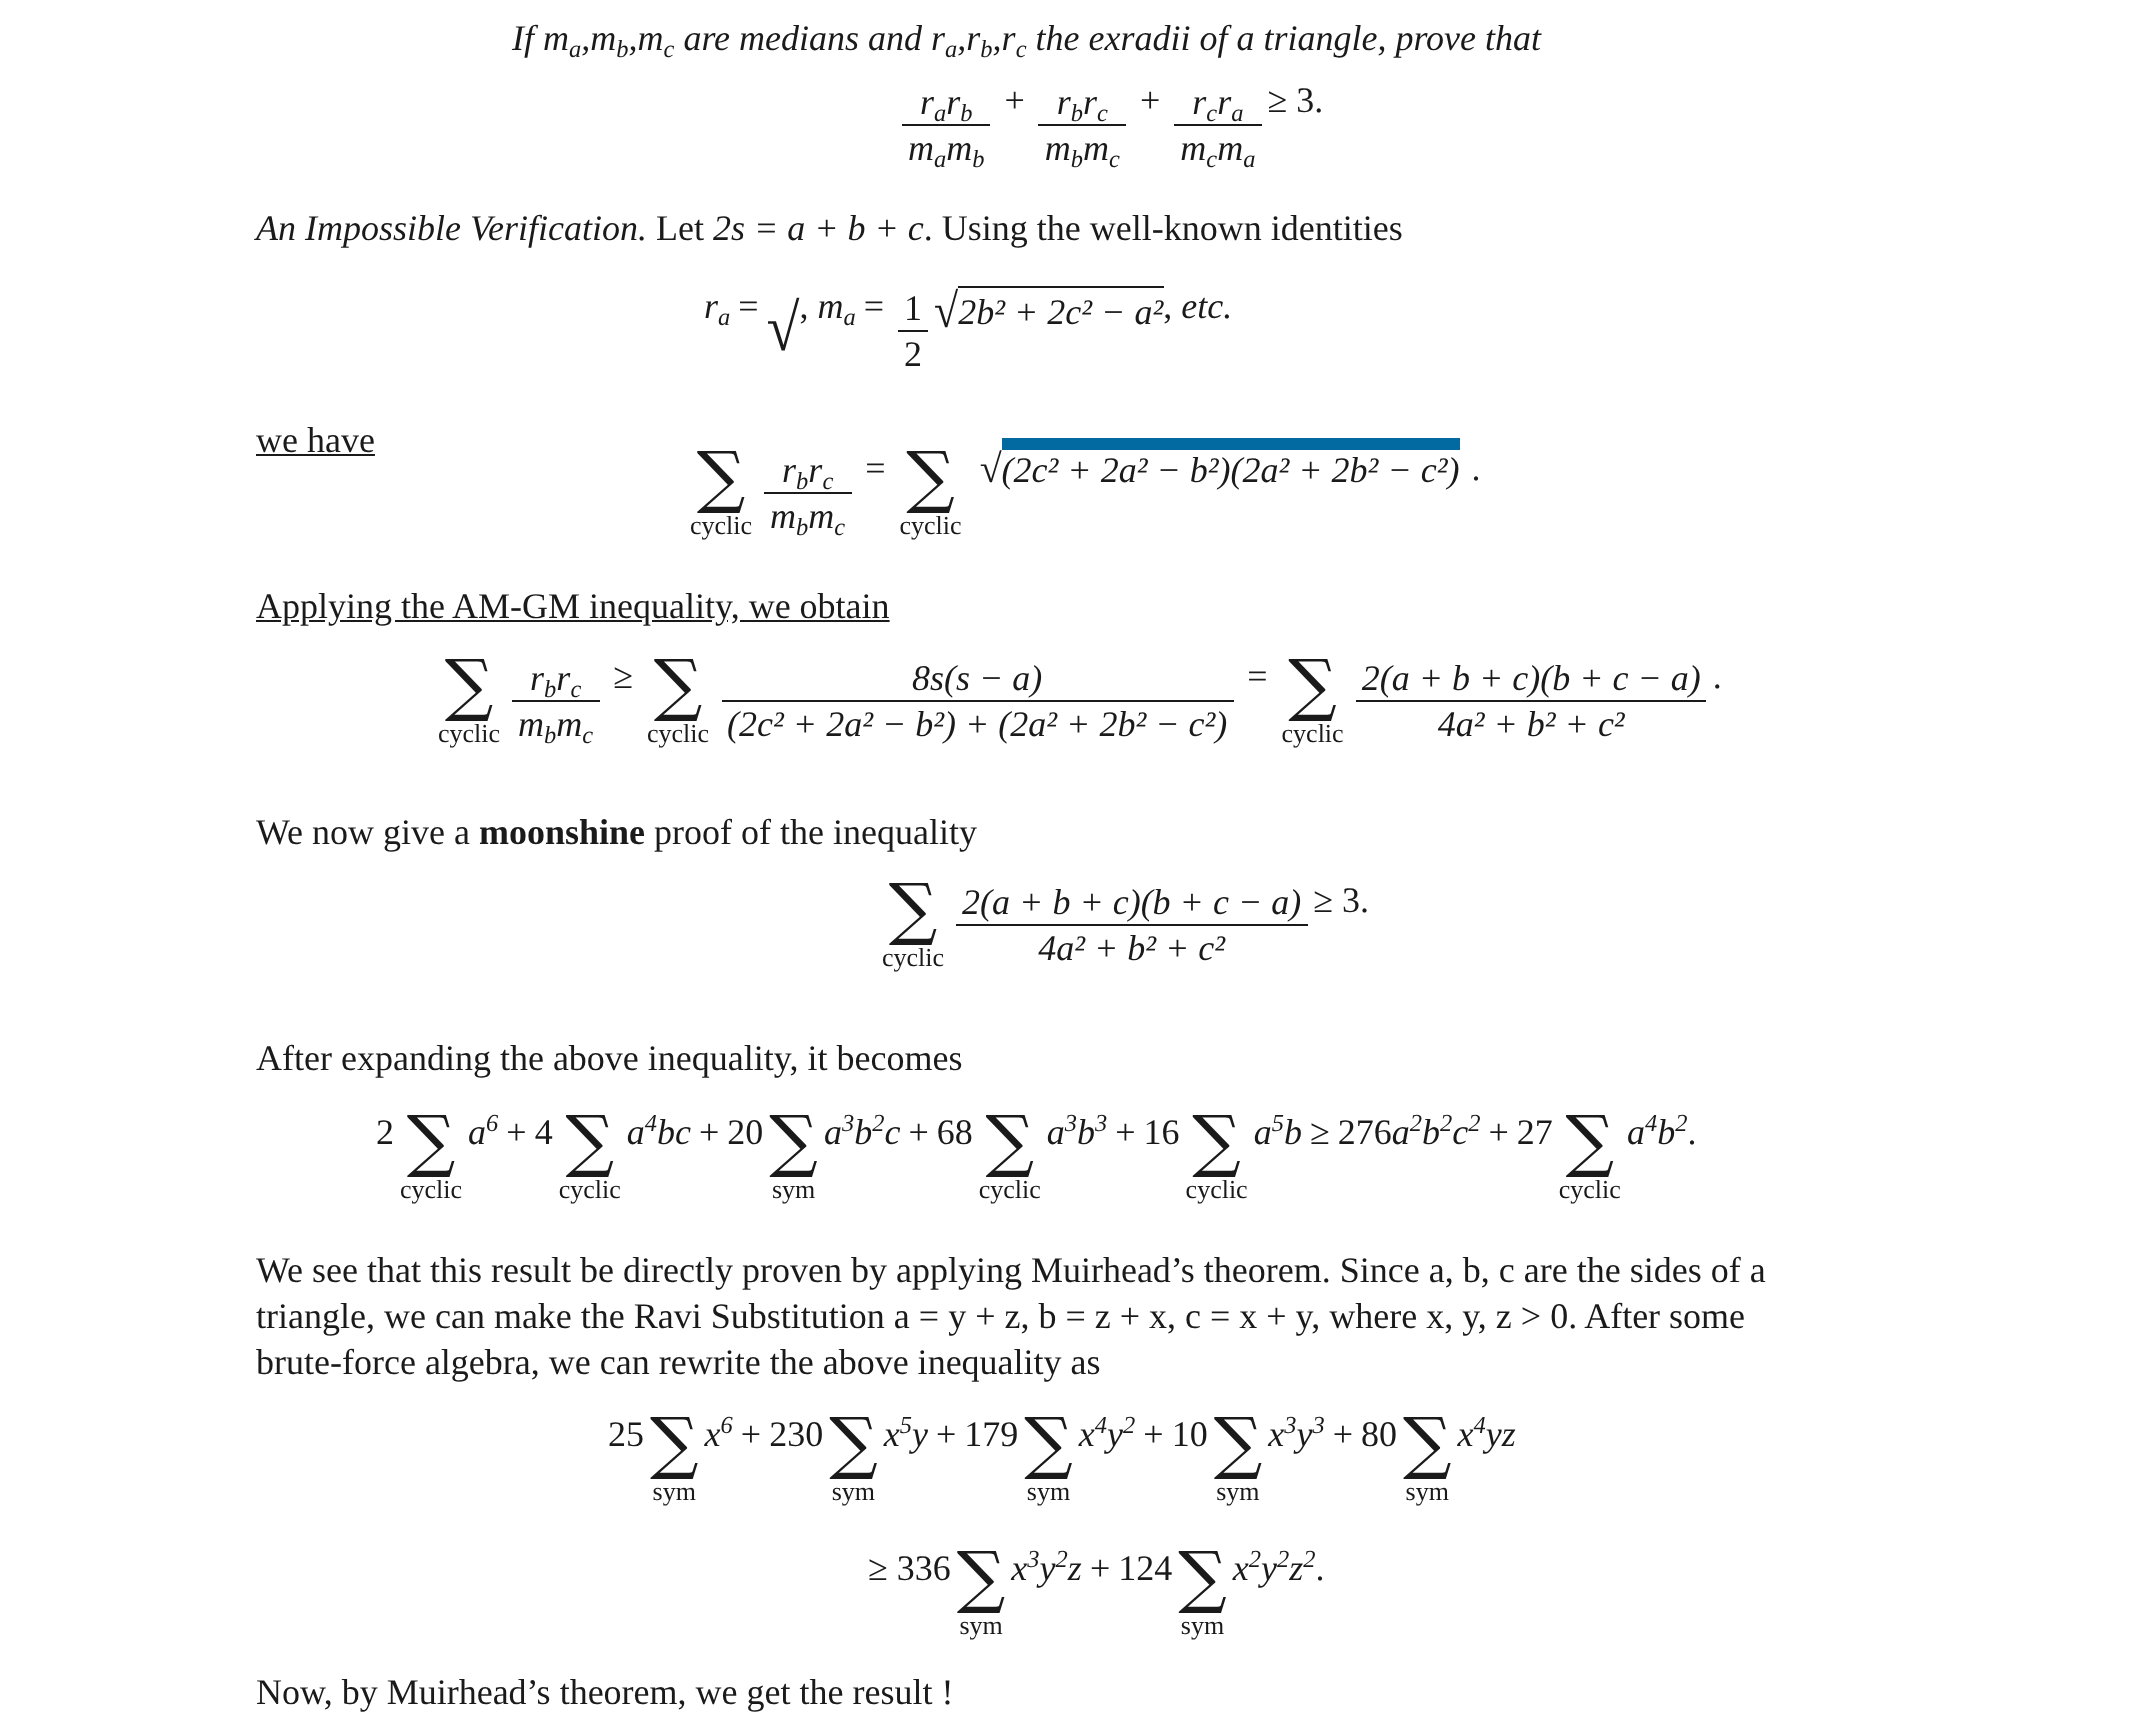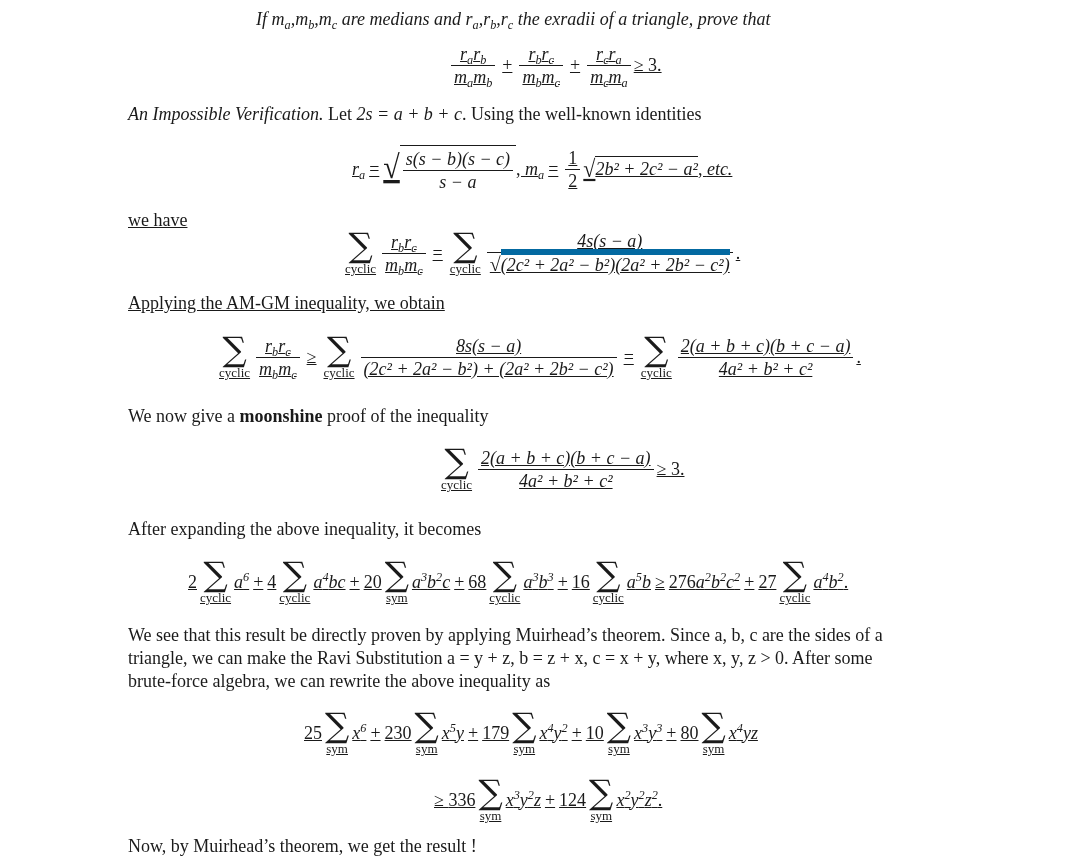--- a/index.html
+++ b/index.html
@@ -19,21 +19,21 @@
   .frac { display: inline-block; vertical-align: middle; text-align: center; margin: 0 3px; }
   .frac > span { display: block; padding: 0 3px; line-height: 22px; }
   .frac > .num { border-bottom: 1px solid #1a1a1a; }
   .sum { display: inline-flex; flex-direction: column; align-items: center; vertical-align: middle; margin: 0 3px; }
   .sum .sig { font-size: 34px; line-height: 30px; font-style: normal; font-family: "DejaVu Serif", serif; }
   .sum .lim { font-size: 13px; line-height: 14px; font-style: normal; margin-top: 2px; }
   .sqrt { display: inline-flex; align-items: stretch; vertical-align: middle; }
   .sqrt .rad { font-size: 30px; font-style: normal; line-height: 44px; transform: scaleY(1.1); }
   .sqrt .radi { border-top: 1px solid #1a1a1a; padding-top: 2px; }
   .op { font-style: normal; margin: 0 4px; }
-  .eq { position: absolute; white-space: nowrap; font-size: 18px; font-family: "Liberation Serif", serif; font-style: italic; display: flex; align-items: center; text-decoration: underline; }
+  .eq { position: absolute; white-space: nowrap; font-size: 18px; font-family: "Liberation Serif", serif; font-style: italic; display: flex; align-items: flex-start; }
 </style>
 </head>
 <body>
 
 <div class="ln it" style="left:256px; top:8px;">
   <span>If </span><span class="m">m<sub>a</sub>,m<sub>b</sub>,m<sub>c</sub></span><span> are medians and </span><span class="m">r<sub>a</sub>,r<sub>b</sub>,r<sub>c</sub></span><span> the exradii of a triangle, prove that</span>
 </div>
 
 <div class="eq" style="left:448px; top:40px; height:50px;">
   <span class="frac">
@@ -56,21 +56,20 @@
 <div class="ln" style="left:128px; top:103px;">
   <span class="it">An Impossible Verification.</span>
   <span>Let <span class="m">2s = a + b + c</span>. Using the well-known identities</span>
 </div>
 
 <div class="eq" style="left:352px; top:143px; height:52px;">
   <span>r<sub>a</sub></span>
     <span class="op">=</span>
   <span class="sqrt">
       <span class="rad">√</span>
-      <span class="radi"><span class="frac"><span class="num">s(s − b)(s − c)</span><span>s − a</span></span></span>
     </span>
   <span class="rm">,&nbsp;</span>
     <span>m<sub>a</sub></span>
     <span class="op">=</span>
   <span class="frac rm">
       <span class="num">1</span>
       <span>2</span>
     </span>
   <span class="sqrt">
       <span class="rad" style="font-size:22px; line-height:26px;">√</span>
@@ -90,21 +89,20 @@
   <span class="frac">
       <span class="num">r<sub>b</sub>r<sub>c</sub></span>
       <span>m<sub>b</sub>m<sub>c</sub></span>
     </span>
   <span class="op">=</span>
   <span class="sum">
       <span class="sig">∑</span>
       <span class="lim">cyclic</span>
     </span>
   <span class="frac">
-      <span class="num">4s(s − a)</span>
       <span><span class="rm" style="font-size:20px;">√</span><span style="border-top:6px solid #0369a1;">(2c² + 2a² − b²)(2a² + 2b² − c²)</span></span>
     </span>
   <span class="rm">.</span>
 </div>
 
 <div class="ln" style="left:128px; top:292px;text-decoration:underline;">Applying the AM-GM inequality, we obtain</div>
 
 <div class="eq" style="left:216px; top:328px; height:58px;">
   <span class="sum">
       <span class="sig">∑</span>

